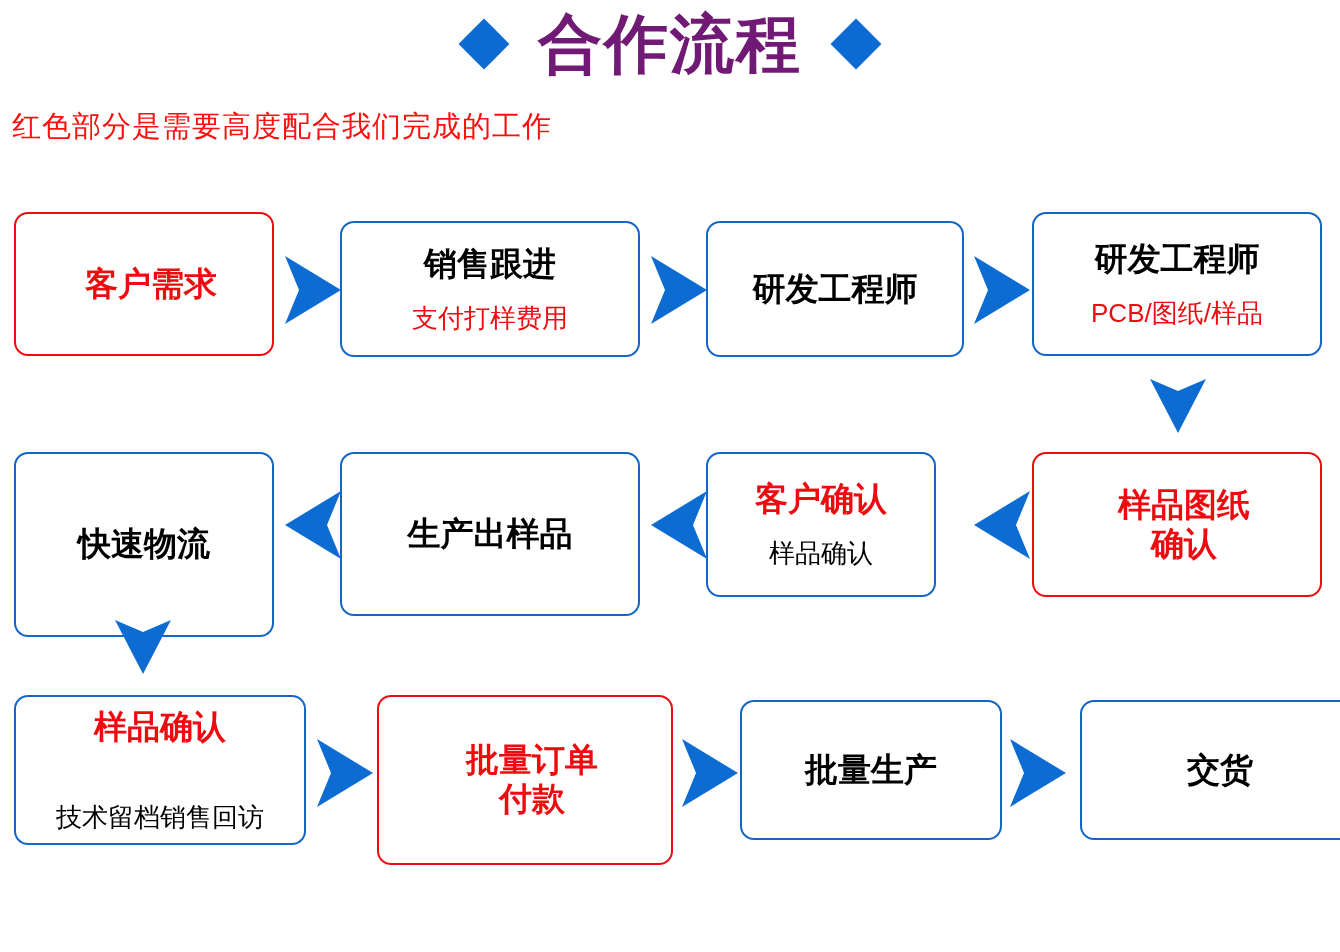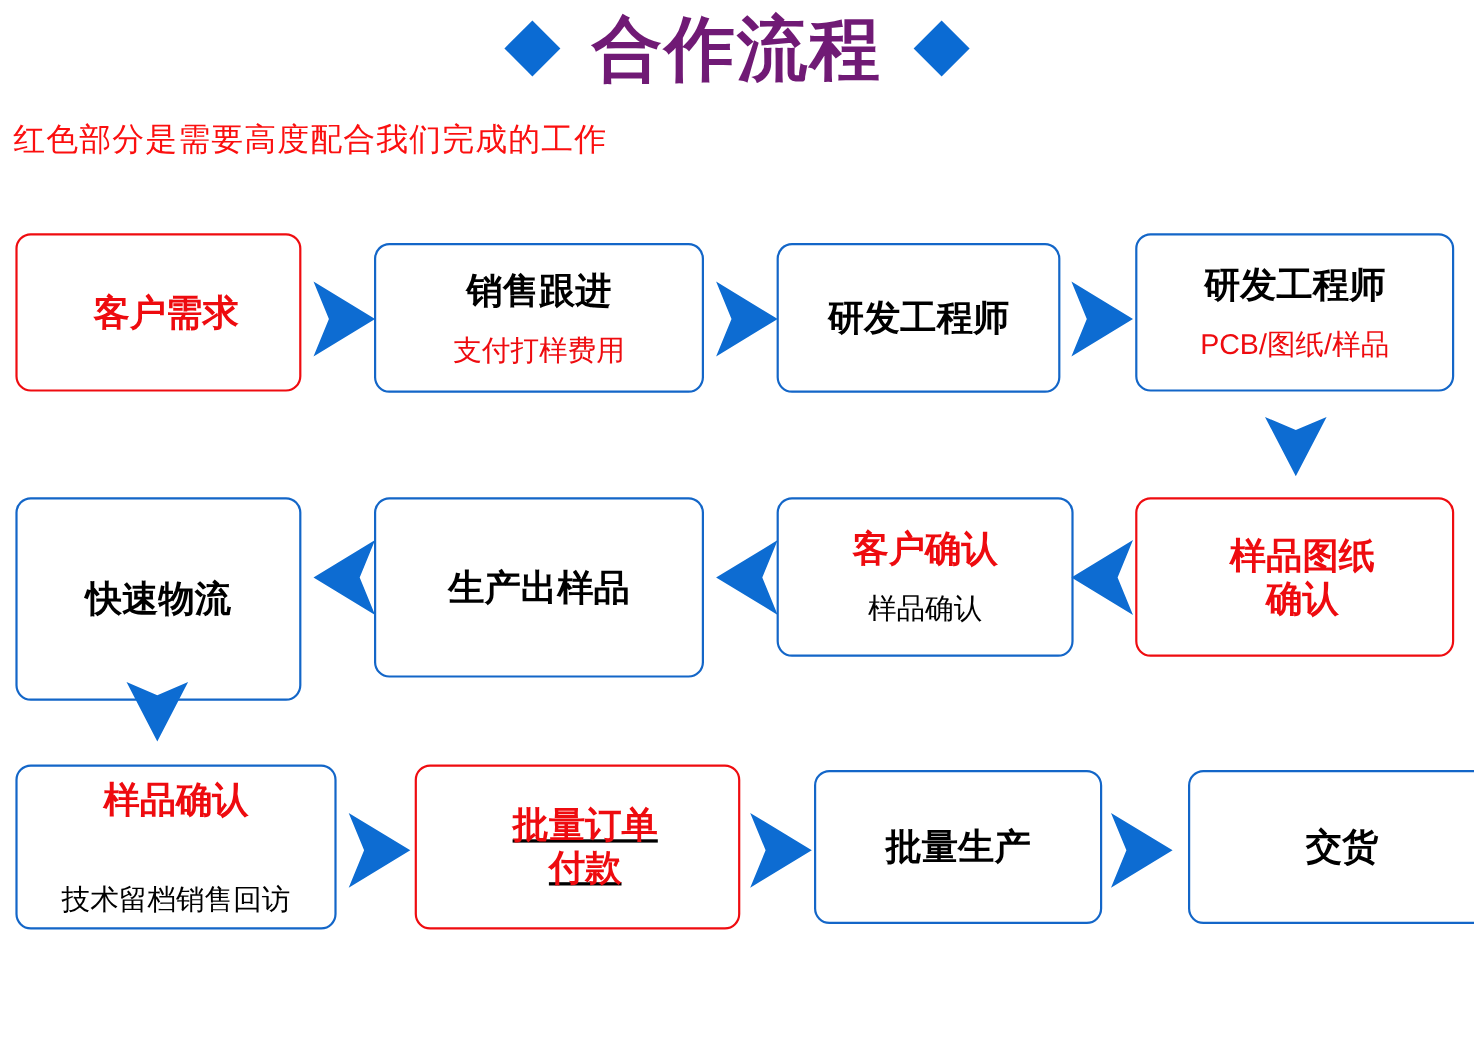--- a/index.html
+++ b/index.html
@@ -130,44 +130,44 @@
 
 <div class="node" style="left:706px; top:221px; width:258px; height:136px;">
   <div class="main">研发工程师</div>
 </div>
 
 <div class="node" style="left:1032px; top:212px; width:290px; height:144px;">
   <div class="main">研发工程师</div>
   <div class="sub red-text">PCB/图纸/样品</div>
 </div>
 
-<div class="node" style="left:14px; top:452px; width:260px; height:185px;">
+<div class="node" style="left:14px; top:452px; width:260px; height:185px;font-family:Liberation Serif, serif;">
   <div class="main">快速物流</div>
 </div>
 
 <div class="node" style="left:340px; top:452px; width:300px; height:164px;">
   <div class="main">生产出样品</div>
 </div>
 
-<div class="node" style="left:706px; top:452px; width:270px; height:145px;">
+<div class="node" style="left:706px; top:452px; width:230px; height:145px;">
   <div class="main red-text">客户确认</div>
   <div class="sub">样品确认</div>
 </div>
 
 <div class="node red" style="left:1032px; top:452px; width:290px; height:145px;align-items:center;">
   <div class="main red-text">样品图纸
 确认</div>
 </div>
 
 <div class="node" style="left:14px; top:695px; width:292px; height:150px;gap:36px;">
   <div class="main red-text">样品确认</div>
   <div class="sub">技术留档销售回访</div>
 </div>
 
-<div class="node red" style="left:377px; top:695px; width:296px; height:150px;text-decoration:underline;">
+<div class="node red" style="left:377px; top:695px; width:296px; height:170px;">
   <div class="main red-text">批量订单
 付款</div>
 </div>
 
 <div class="node" style="left:740px; top:700px; width:262px; height:140px;">
   <div class="main">批量生产</div>
 </div>
 
 <div class="node" style="left:1056px; top:700px; width:280px; height:140px;margin-left:24px;">
   <div class="main">交货</div>

